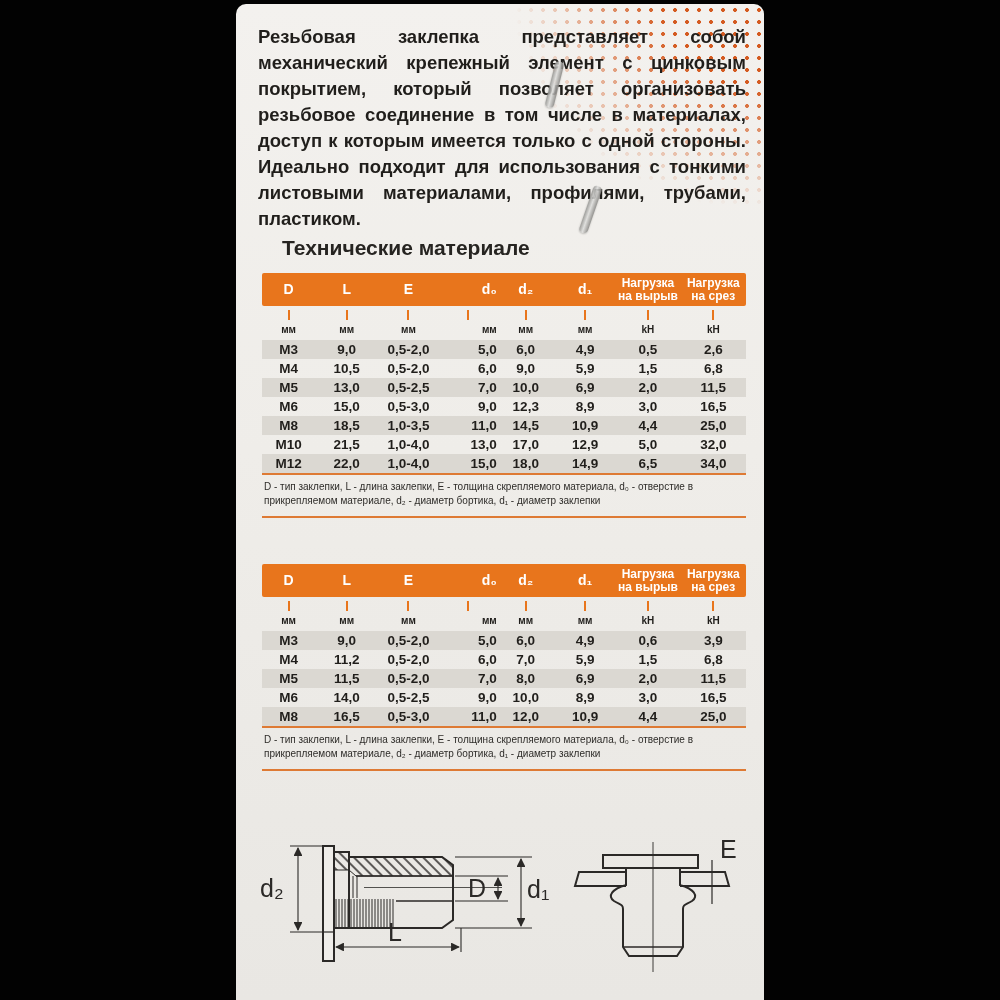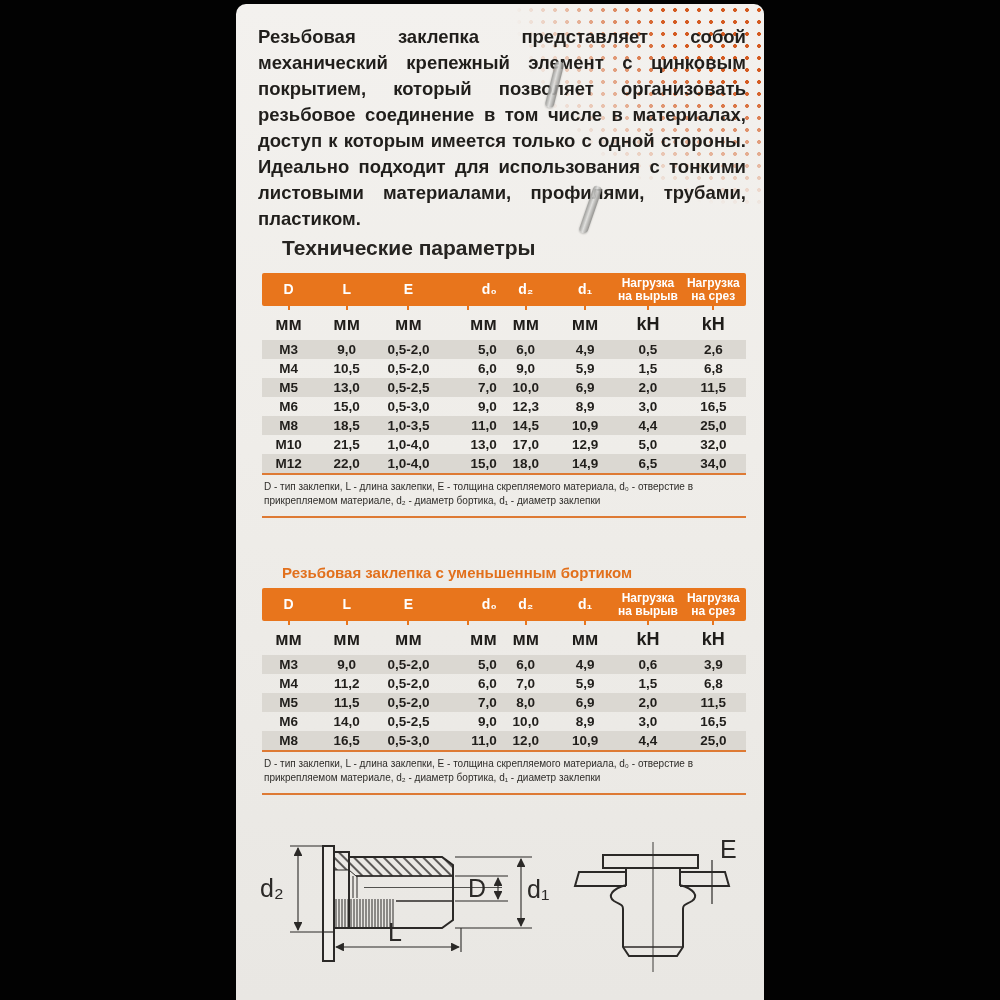--- a/index.html
+++ b/index.html
@@ -28,21 +28,21 @@
          font-size:21px;font-weight:700;color:#262421;}
 
   .tbl{position:absolute;left:26px;width:484px;}
   .tbl1{top:269px;}
   .tbl2{top:560px;}
   .tbl-title{margin:0 0 7px 20px;font-size:15px;font-weight:700;color:#e2701c;}
   .thead{display:flex;align-items:center;height:33px;background:#e8751c;border-radius:2px;color:#fff;}
   .hcell{text-align:center;font-weight:700;font-size:14px;line-height:13px;white-space:pre-line;}
   .hcell.c6,.hcell.c7{font-size:12px;}
   .tunits{display:flex;align-items:flex-end;height:34px;padding-bottom:5px;box-sizing:border-box;}
-  .ucell{position:relative;text-align:center;font-weight:700;font-size:18px;color:#1f1d1a;}
+  .ucell{position:relative;text-align:center;font-weight:700;font-size:10px;color:#1f1d1a;}
   .ucell::before{content:"";position:absolute;left:50%;top:-14px;width:2px;height:10px;
                  background:#e8751c;transform:translateX(-50%);}
   .trow{display:flex;height:19px;line-height:19px;}
   .trow:nth-child(odd){background:#dbd8d2;}
   .tcell{text-align:center;font-weight:700;font-size:13.5px;color:#201e1b;}
   .c0{width:11%;}.c1{width:13%;}.c2{width:12.5%;}.c3{width:12%;text-align:right;}
   .c4{width:12%;}.c5{width:12.5%;}.c6{width:13.5%;}.c7{width:13.5%;}
   .rule{border-top:2px solid #de7a34;}
   .footnote{margin:0;padding:5px 2px 8px;font-size:10px;line-height:14px;color:#2e2c29;}
 
@@ -54,21 +54,21 @@
 <body>
 
 <div class="stage">
   <div class="card">
 
     <div class="halftone"></div>
     <p class="intro">Резьбовая заклепка представляет собой механический крепежный элемент с цинковым покрытием, который позволяет организовать резьбовое соединение в том числе в материалах, доступ к которым имеется только с одной стороны. Идеально подходит для использования с тонкими листовыми материалами, профилями, трубами, пластиком.</p>
     <div class="staple s1"></div>
     <div class="staple s2"></div>
 
-    <h1 class="sec-title">Технические параметры</h1>
+    <h1 class="sec-title">Технические материале</h1>
 
     <section class="tbl tbl1">
       <div class="thead">
           <div class="hcell c0">D</div>
           <div class="hcell c1">L</div>
           <div class="hcell c2">E</div>
           <div class="hcell c3">d₀</div>
           <div class="hcell c4">d₂</div>
           <div class="hcell c5">d₁</div>
           <div class="hcell c6">Нагрузка
@@ -157,21 +157,20 @@
             <div class="tcell c6">6,5</div>
             <div class="tcell c7">34,0</div>
           </div>
         </div>
       <div class="rule"></div>
       <p class="footnote">D - тип заклепки, L - длина заклепки, E - толщина скрепляемого материала, d₀ - отверстие в прикрепляемом материале, d₂ - диаметр бортика, d₁ - диаметр заклепки</p>
       <div class="rule"></div>
     </section>
 
     <section class="tbl tbl2">
-      <h2 class="tbl-title">Резьбовая заклепка с уменьшенным бортиком</h2>
       <div class="thead">
           <div class="hcell c0">D</div>
           <div class="hcell c1">L</div>
           <div class="hcell c2">E</div>
           <div class="hcell c3">d₀</div>
           <div class="hcell c4">d₂</div>
           <div class="hcell c5">d₁</div>
           <div class="hcell c6">Нагрузка
 на вырыв</div>
           <div class="hcell c7">Нагрузка

